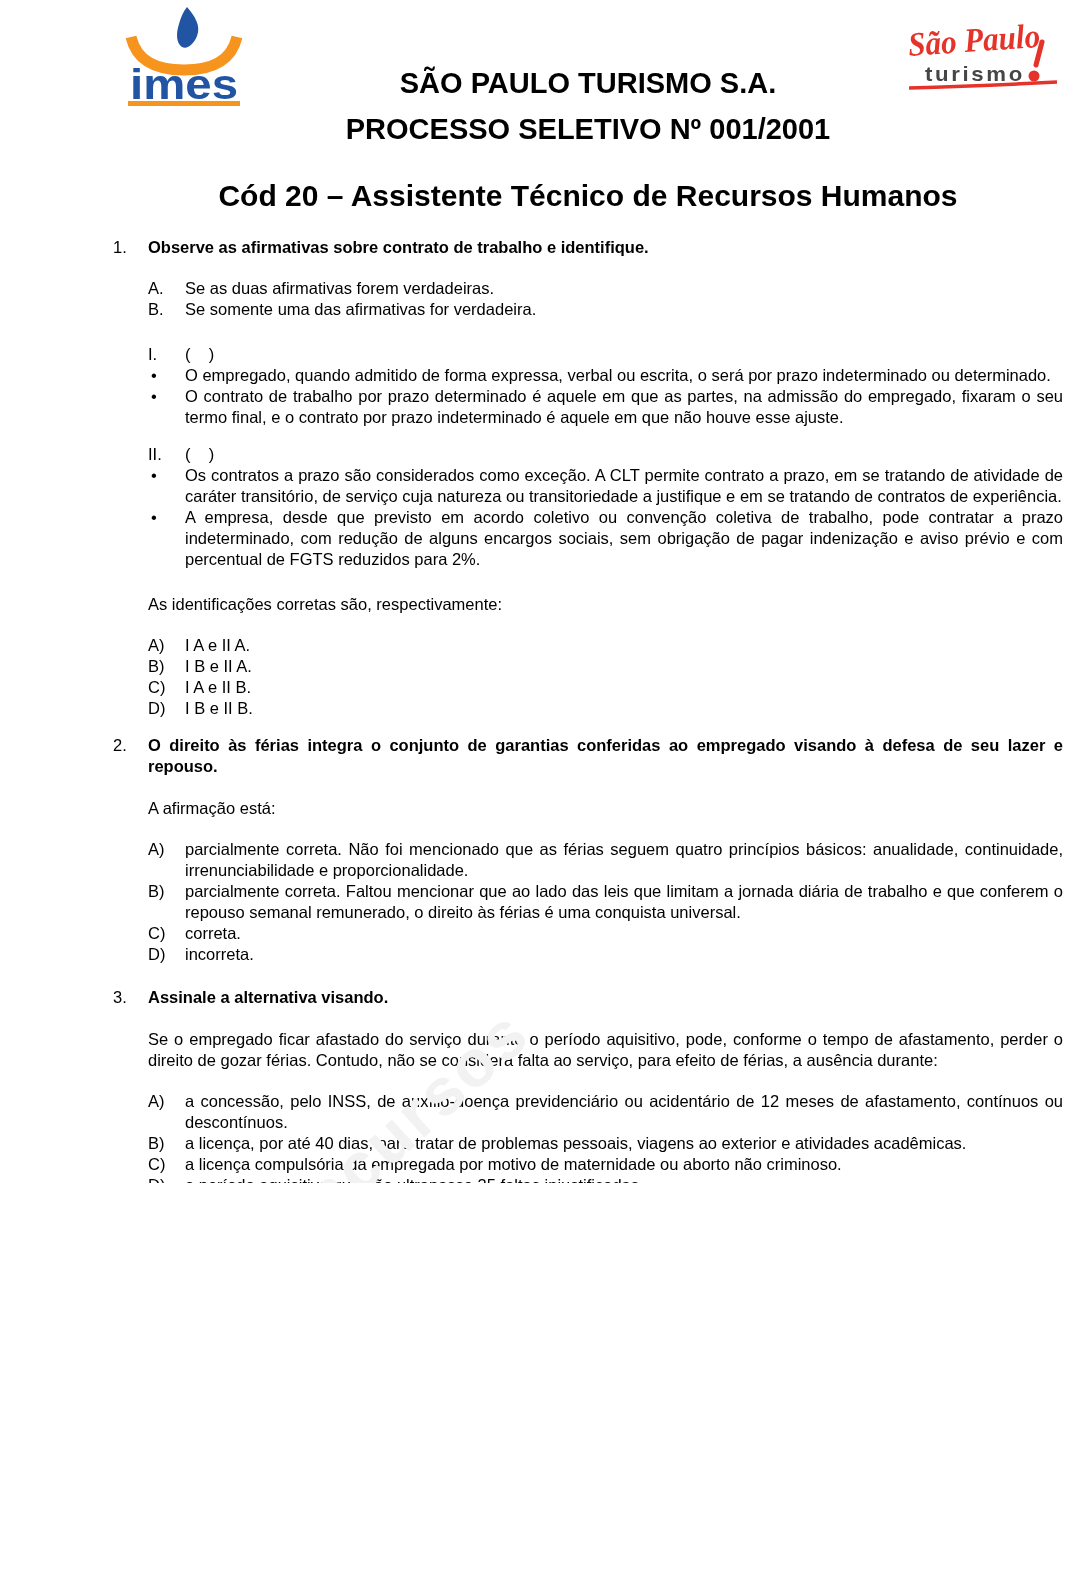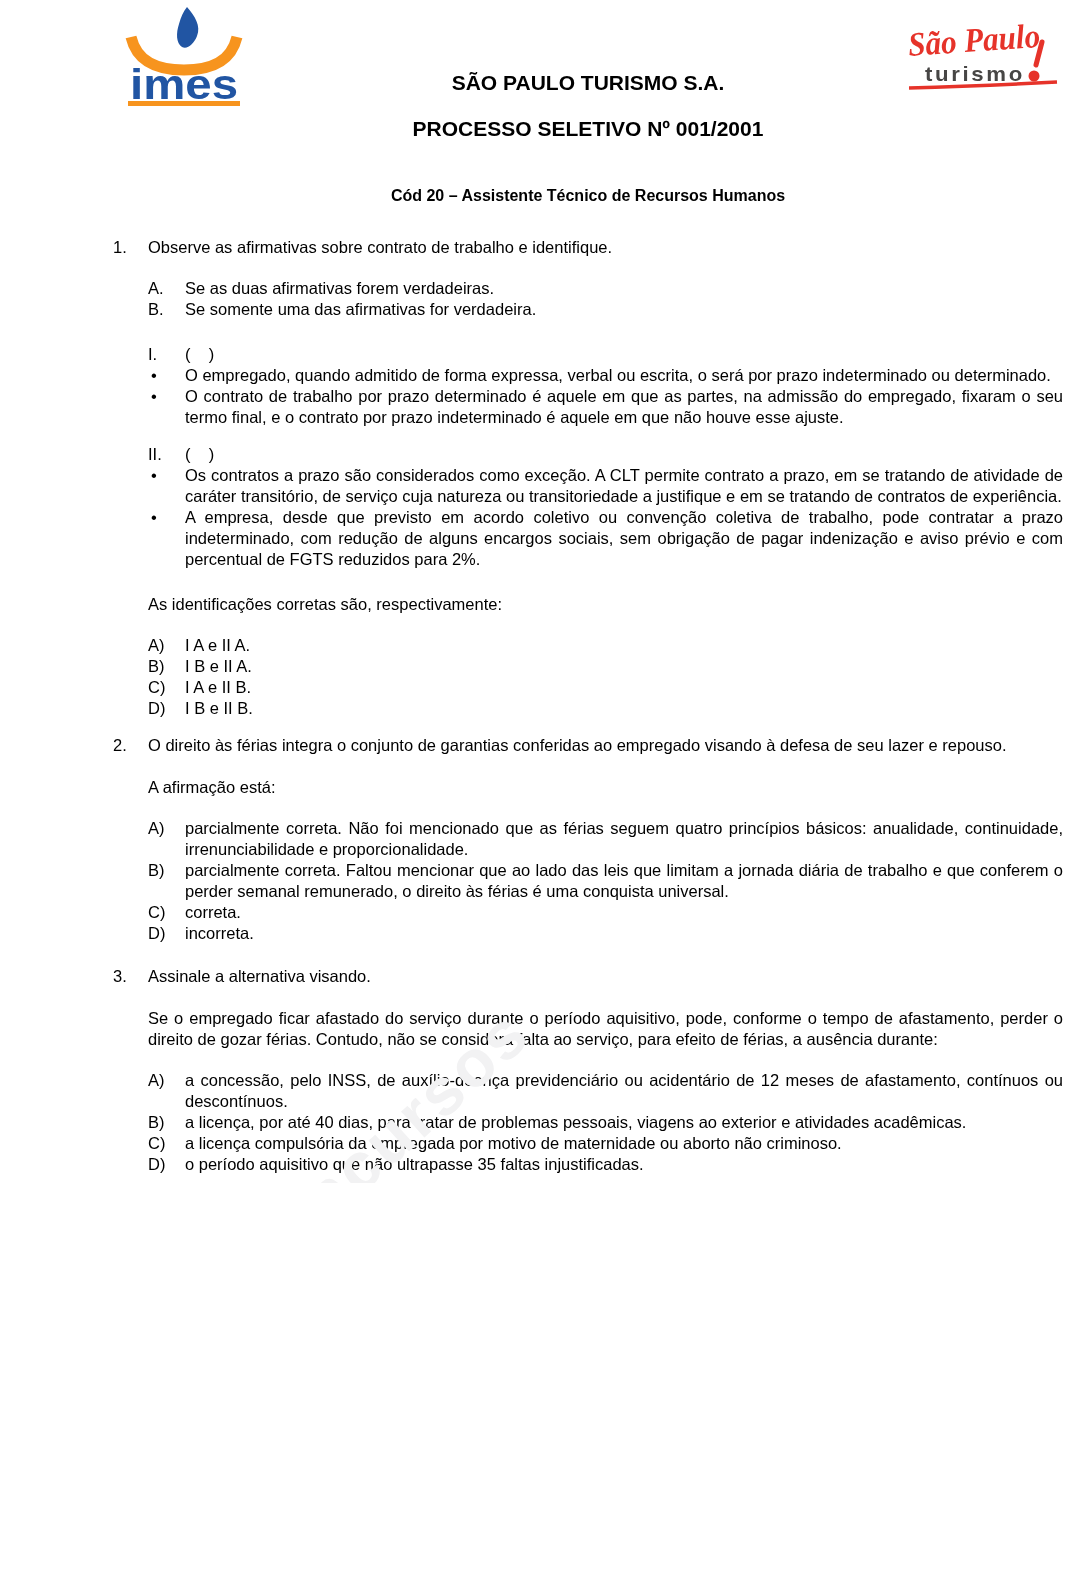--- a/index.html
+++ b/index.html
@@ -16,35 +16,35 @@
     color: #000;
     overflow: hidden;
     margin: 0 auto;
   }
   .logo-imes { position: absolute; left: 124px; top: 6px; width: 120px; height: 100px; }
   .logo-sp   { position: absolute; left: 901px; top: 16px; width: 160px; height: 90px; }
 
   .content { position: relative; padding: 70px 15px 0 113px; }
 
   .org-title, .process-title {
-    text-align: center; font-weight: bold; font-size: 21px; line-height: 26px;
+    text-align: center; font-weight: bold; font-size: 29px; line-height: 26px;
   }
   .process-title { margin-top: 20px; }
   .exam-title {
     margin: 40px 0 0 0; text-align: center; font-weight: bold;
-    font-size: 16px; line-height: 28px;
+    font-size: 30px; line-height: 28px;
   }
 
   .q1 { margin-top: 27px; }
   .q2 { margin-top: 16px; }
   .q3 { margin-top: 22px; }
 
   .q-row { display: flex; }
   .q-num { flex: 0 0 35px; }
-  .q-text { flex: 1; text-align: justify; }
+  .q-text { flex: 1; text-align: justify; font-weight: bold; }
   .q-body { margin-left: 35px; }
 
   .opt-row { display: flex; }
   .col { flex: 0 0 37px; }
   .bullet-col { flex: 0 0 37px; padding-left: 3px; }
   .opt-text { flex: 1; text-align: justify; }
 
   .key-list { margin-top: 20px; }
   .group-1 { margin-top: 24px; }
   .group-2 { margin-top: 16px; }
@@ -177,21 +177,21 @@
       </div>
       <div class="q-body">
         <div class="prompt">A afirmação está:</div>
         <div class="options">
           <div class="opt-row">
             <span class="col">A)</span>
             <span class="opt-text">parcialmente correta. Não foi mencionado que as férias seguem quatro princípios básicos: anualidade, continuidade, irrenunciabilidade e proporcionalidade.</span>
           </div>
           <div class="opt-row">
             <span class="col">B)</span>
-            <span class="opt-text">parcialmente correta. Faltou mencionar que ao lado das leis que limitam a jornada diária de trabalho e que conferem o perder semanal remunerado, o direito às férias é uma conquista universal.</span>
+            <span class="opt-text">parcialmente correta. Faltou mencionar que ao lado das leis que limitam a jornada diária de trabalho e que conferem o repouso semanal remunerado, o direito às férias é uma conquista universal.</span>
           </div>
           <div class="opt-row">
             <span class="col">C)</span>
             <span class="opt-text">correta.</span>
           </div>
           <div class="opt-row">
             <span class="col">D)</span>
             <span class="opt-text">incorreta.</span>
           </div>
         </div>

